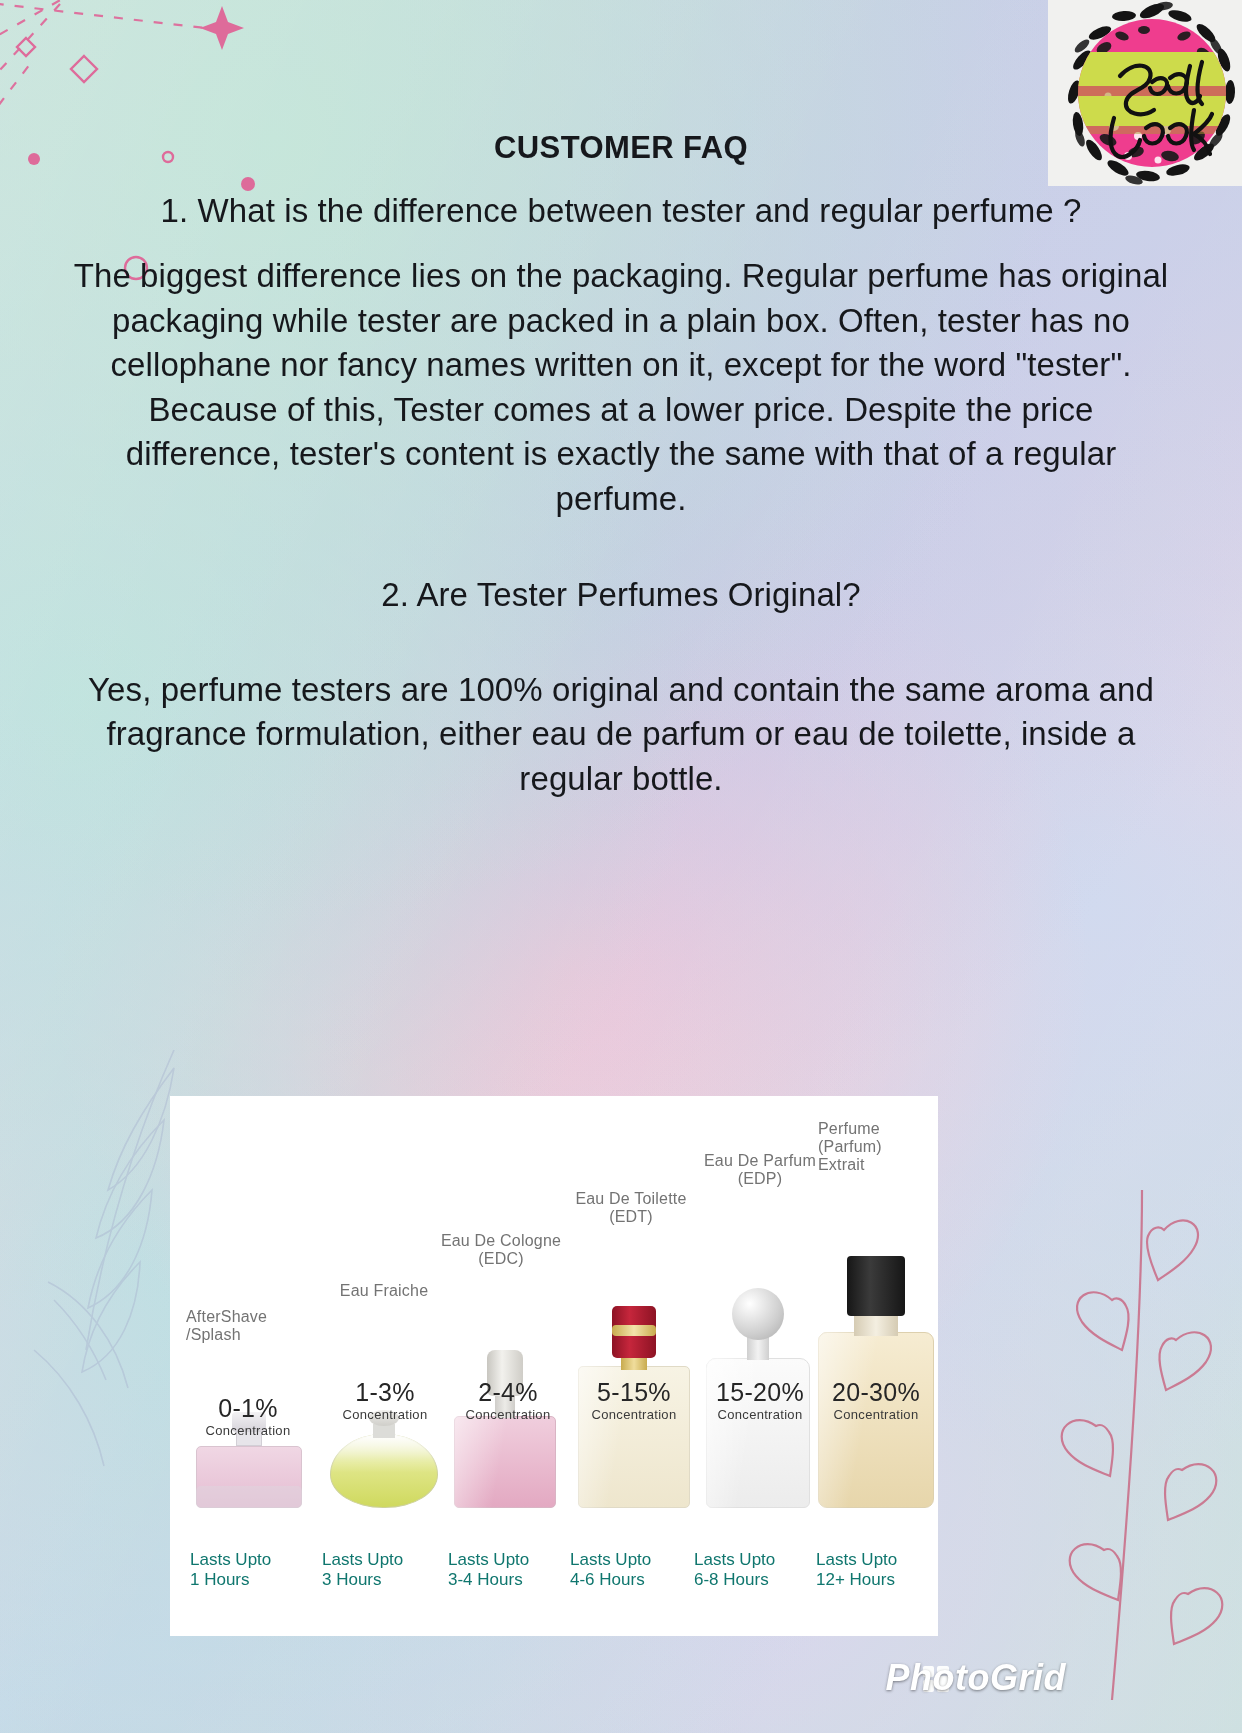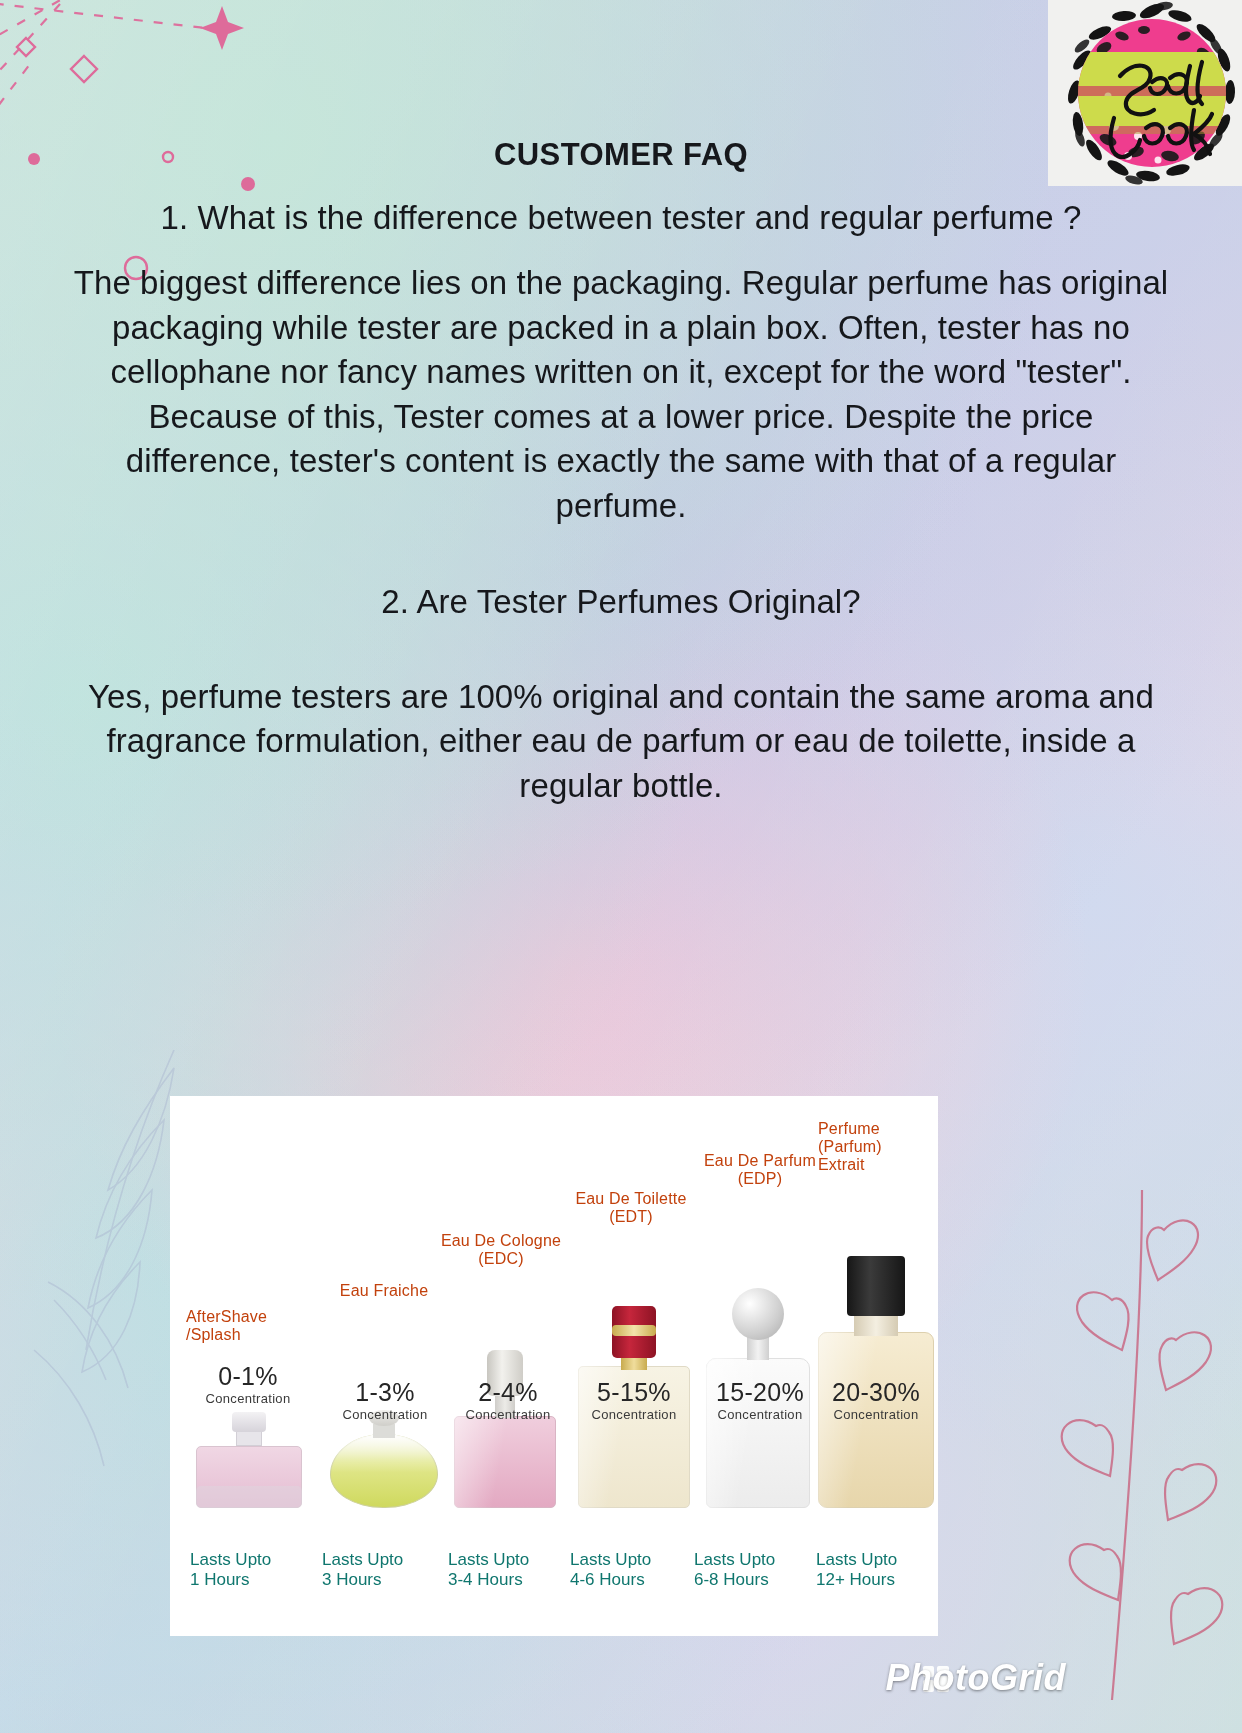--- a/index.html
+++ b/index.html
@@ -41,21 +41,21 @@
   #brand-logo{
     position:absolute; right:0; top:0;
     width:194px; height:186px;
     background:#f1f1ef;
     overflow:hidden;
   }
 
   
   #content{
     position:absolute; inset:0;
-    padding:7px 62px;
+    padding:0 62px;
   }
   #page-title{
     text-align:center;
     font-size:31px;
     color:#16181c;
     letter-spacing:.4px;
     margin-top:130px;
   }
   .q{
     text-align:center;
@@ -81,21 +81,21 @@
   #infographic{
     position:absolute;
     left:170px; top:1096px;
     width:768px; height:540px;
     background:#fff;
     overflow:hidden;
   }
   .ig-name{
     position:absolute;
     text-align:center;
-    color:#c2410c;
+    color:#737373;
     font-size:16px;
     line-height:1.12;
     letter-spacing:.2px;
     white-space:pre-line;
   }
   .ig-pct{
     position:absolute;
     text-align:center;
     color:#262626;
     letter-spacing:.3px;
@@ -284,21 +284,21 @@
 <div id="infographic">
 
   <div class="ig-name" style="left:16px; top:212px; width:130px; text-align:left;">AfterShave
 /Splash</div>
   <div class="bottle" style="left:26px; bottom:128px; width:106px; height:106px;">
     <div class="b-body" style="height:62px; background:linear-gradient(180deg,#f0d7e4,#e5bdd2); border:1px solid #d9c3cf;"></div>
     <div class="b-body" style="height:22px; background:#ddd6e0; opacity:.45;"></div>
     <div class="b-neck" style="bottom:62px; width:26px; height:16px; background:#e7e5ea; border:1px solid #d2cfd6;"></div>
     <div class="b-cap" style="bottom:76px; width:34px; height:20px; background:linear-gradient(180deg,#f3f2f4,#d6d3da);"></div>
   </div>
-  <div class="ig-pct" style="left:10px; bottom:228px; width:136px;">
+  <div class="ig-pct" style="left:10px; bottom:196px; width:136px;">
     <span class="big">0-1%</span>
     <span class="sub">Concentration</span>
   </div>
   <div class="ig-last" style="left:20px; bottom:46px; width:126px;">Lasts Upto
 1 Hours</div>
 
   <div class="ig-name" style="left:144px; top:186px; width:140px;">Eau Fraiche</div>
   <div class="bottle" style="left:160px; bottom:128px; width:108px; height:112px;">
     <div class="b-body" style="height:74px; background:linear-gradient(180deg,#eef0d2 0%,#e2e88f 38%,#cfd95e 100%); border-radius:50%/56% 56% 46% 46%; border:1px solid #cdd19a;"></div>
     <div class="b-body" style="height:74px; border-radius:50%/56% 56% 46% 46%; background:linear-gradient(180deg,#ffffff 0%,rgba(255,255,255,.25) 34%,rgba(255,255,255,0) 52%);"></div>

